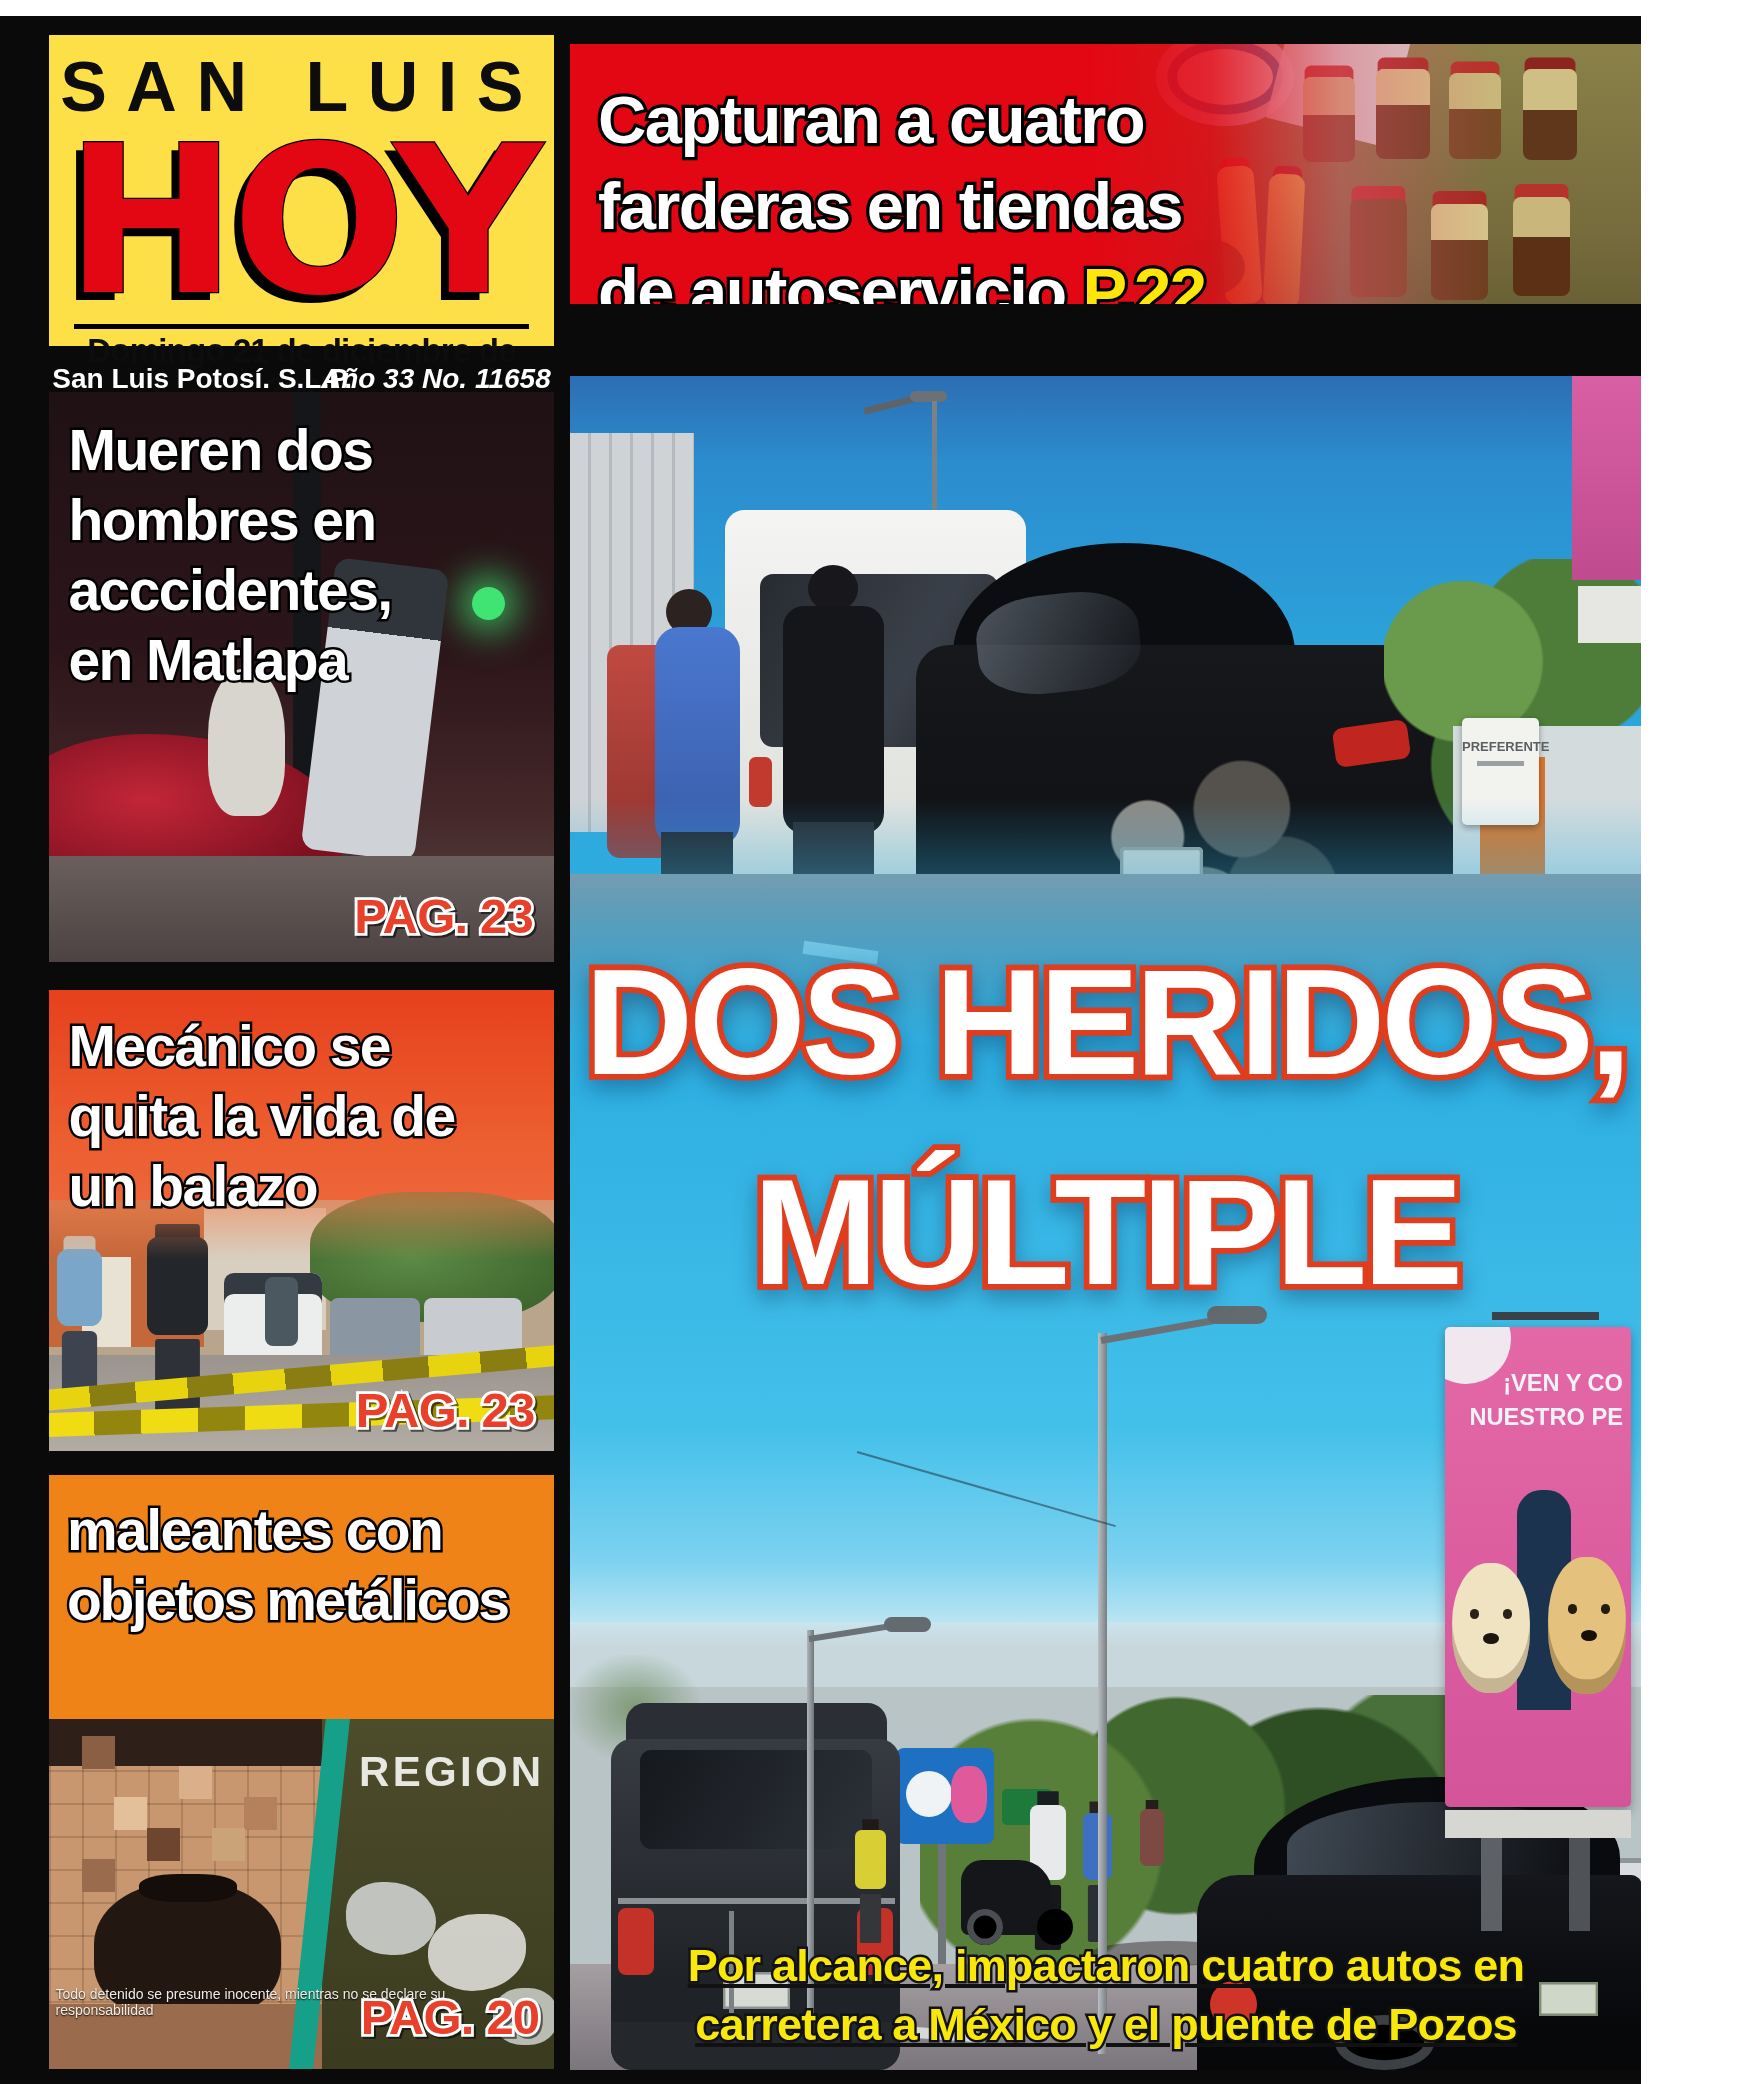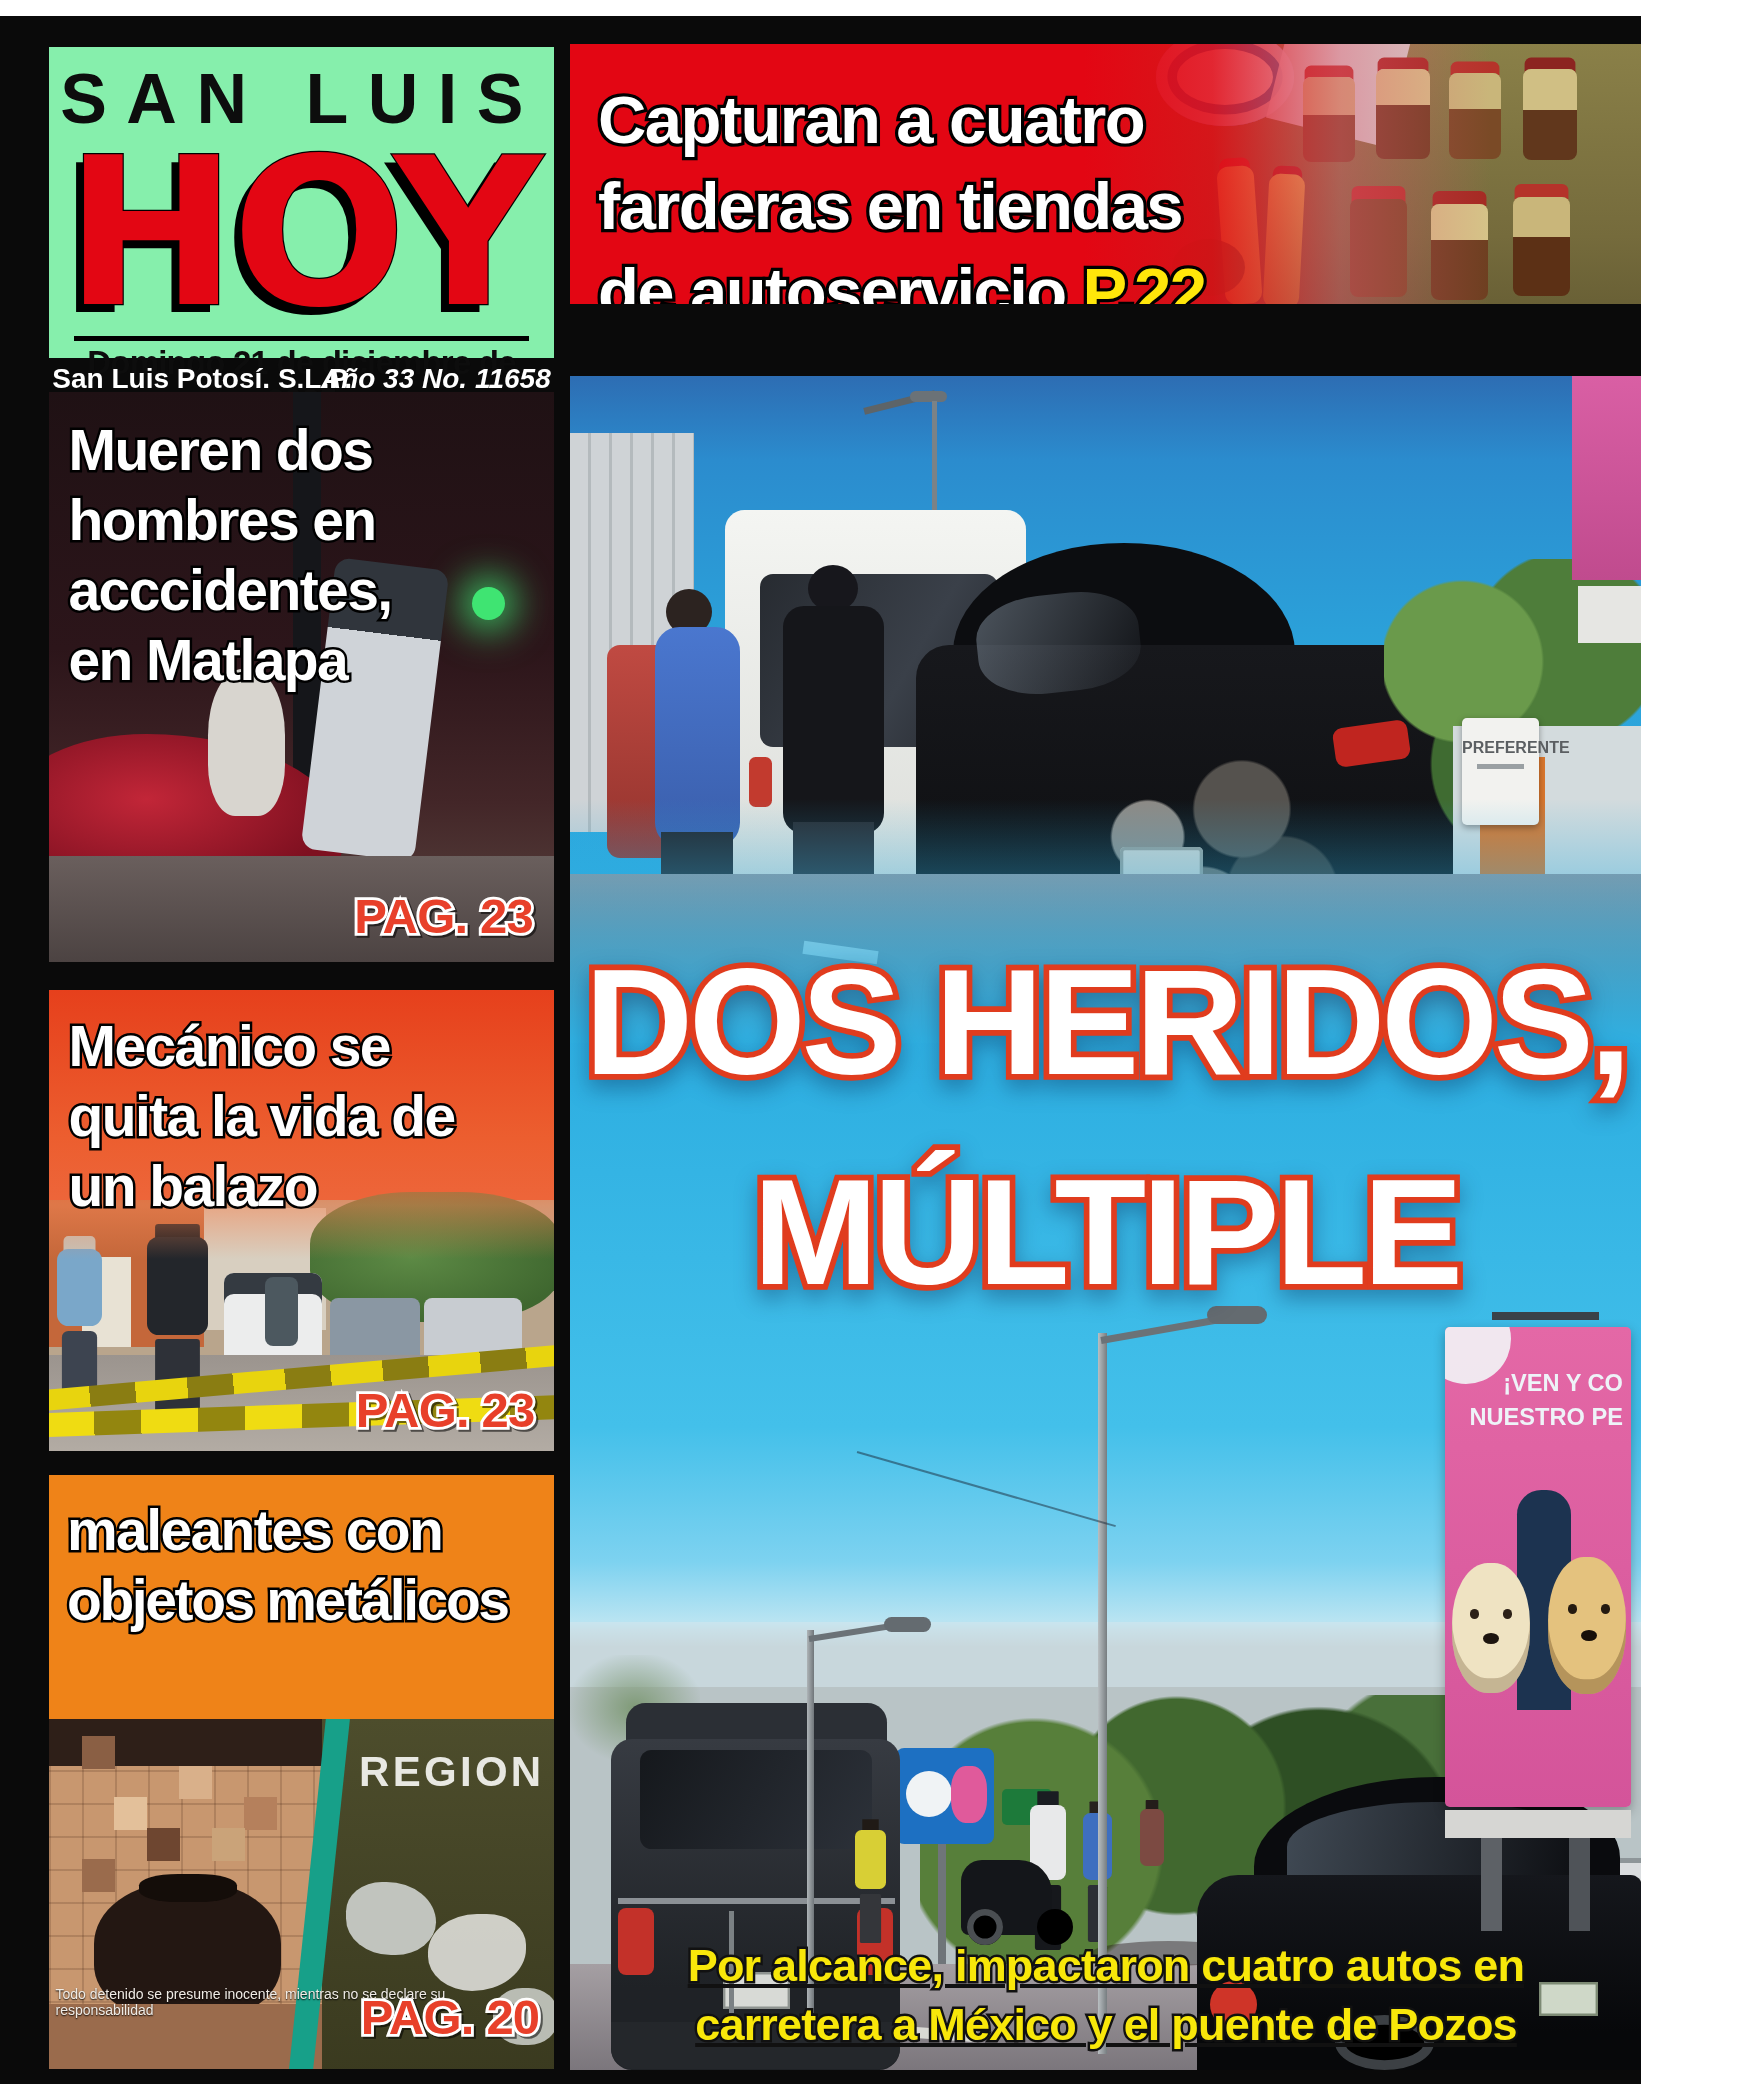--- a/index.html
+++ b/index.html
@@ -14,21 +14,21 @@
   .pag{font-size:49px;font-weight:900;letter-spacing:-0.8px;color:#e8402a;
        -webkit-text-stroke:5.7px #fff;paint-order:stroke fill;
        filter:drop-shadow(2.4px 2.4px 0 rgba(0,0,0,.55));white-space:nowrap;}
   .mh{width:100%;text-align:center;font-weight:900;font-size:150px;letter-spacing:-4.1px;
       line-height:210px;white-space:nowrap;filter:drop-shadow(0 9.8px 11.4px rgba(0,25,70,.35));}
   .mh-white{color:#fff;-webkit-text-stroke:11.4px #e03c1e;paint-order:stroke fill;}
   .mh-red{color:#e03c1e;-webkit-text-stroke:11.4px #fff;paint-order:stroke fill;}
   .sub{width:100%;text-align:center;font-size:45px;font-weight:800;letter-spacing:-0.8px;
        line-height:59px;color:#f8e70a;-webkit-text-stroke:4.9px #111;paint-order:stroke fill;white-space:nowrap;text-decoration:underline;}
   
-  #logoBox{left:49px;top:31px;width:505px;height:311px;background:#86efac;}
+  #logoBox{left:49px;top:19px;width:505px;height:311px;background:#fde047;}
   #sanluis{width:100%;text-align:center;margin-top:11.4px;font-size:70px;font-weight:700;
            letter-spacing:19.5px;color:#0d0d0d;}
   #hoy{width:100%;text-align:center;font-family:"DejaVu Sans",sans-serif;font-weight:900;
        font-size:205px;line-height:189px;color:#e30613;letter-spacing:-4.9px;
        -webkit-text-stroke:2.4px #000;paint-order:stroke fill;text-shadow:-8.1px 8.1px 0 #000;}
   #logoRule{margin:8.1px auto 3.3px auto;width:90%;height:4.9px;background:#000;}
   #logoDate{width:100%;text-align:center;font-size:33px;font-weight:700;letter-spacing:-0.8px;color:#0d0d0d;}
   #infoStrip{left:49px;top:345px;width:505px;height:37px;color:#fff;font-size:28px;font-weight:700;}
   
   #banner{left:570px;top:28px;width:1071px;height:260px;overflow:hidden;background:#6e6636;}
@@ -179,21 +179,21 @@
       <div class="abs" style="left:383px;top:167px;width:342px;height:220px;background:#0c0d10;border-radius:50%;"></div>
       <div class="abs" style="left:346px;top:269px;width:537px;height:366px;background:linear-gradient(180deg,#17181c,#0a0b0d);border-radius:33px;"></div>
       <div class="abs" style="left:407px;top:218px;width:163px;height:98px;background:linear-gradient(120deg,rgba(140,155,170,.5),rgba(60,70,80,.1));border-radius:40%;transform:rotate(-6deg);"></div>
       <div class="abs" style="left:497px;top:350px;width:269px;height:277px;background:radial-gradient(circle at 30% 40%,#8e8a85 0 14%,transparent 15%),radial-gradient(circle at 65% 30%,#55524e 0 18%,transparent 19%),radial-gradient(circle at 50% 70%,#6f6b66 0 22%,transparent 23%),radial-gradient(circle at 80% 60%,#3a3835 0 20%,transparent 21%);"></div>
       <div class="abs" style="left:764px;top:348px;width:75px;height:39px;background:#c0251f;border-radius:9.8px;transform:rotate(-8deg);"></div>
       <div class="abs" style="left:550px;top:471px;width:83px;height:37px;background:#cfd2ce;border-radius:4.9px;box-shadow:inset 0 0 0 3.3px #9a9d98;"></div>
       <div class="abs" style="left:814px;top:183px;width:261px;height:293px;background:radial-gradient(circle at 30% 35%,#6a9a4b 0 30%,transparent 31%),radial-gradient(circle at 70% 30%,#4e7d3a 0 34%,transparent 35%),radial-gradient(circle at 55% 70%,#3f6b31 0 38%,transparent 39%);"></div>
       <div class="abs" style="left:883px;top:350px;width:188px;height:163px;background:#d3dbdd;"></div>
       <div class="abs" style="left:910px;top:381px;width:65px;height:124px;background:#d9772e;"></div>
       <div class="abs" style="left:892px;top:342px;width:77px;height:107px;background:#f2f2ef;border-radius:4.9px;box-shadow:0 2.4px 6.5px rgba(0,0,0,.35);">
-        <div style="margin-top:21px;text-align:center;font-size:16px;font-weight:700;color:#5b5f62;">PREFERENTE</div>
+        <div style="margin-top:21px;text-align:center;font-size:13px;font-weight:700;color:#5b5f62;">PREFERENTE</div>
         <div style="margin:6.5px auto 0 auto;width:60%;height:4.9px;background:#9aa0a3;"></div>
       </div>
       <div class="abs" style="left:1002px;top:0;width:70px;height:204px;background:linear-gradient(180deg,#d95fa4,#c04b8e);"></div>
       <div class="abs" style="left:1008px;top:210px;width:64px;height:57px;background:#e6e6e3;"></div>
       <div class="abs" style="left:910px;top:559px;width:163px;height:21px;background:#c7cf3d;transform:rotate(-3deg);"></div>
       <div class="abs" style="left:0;top:498px;width:1072px;height:169px;background:linear-gradient(180deg,#97939a,#6e6b72);"></div>
       <div class="abs" style="left:233px;top:570px;width:75px;height:13px;background:#e5e6e2;transform:rotate(8deg);"></div>
 
       <div class="abs" style="left:0;top:423px;width:1072px;height:244px;
            background:linear-gradient(180deg,rgba(47,176,226,0) 0%,rgba(47,176,226,.6) 55%,#2fb0e2 100%);"></div>

